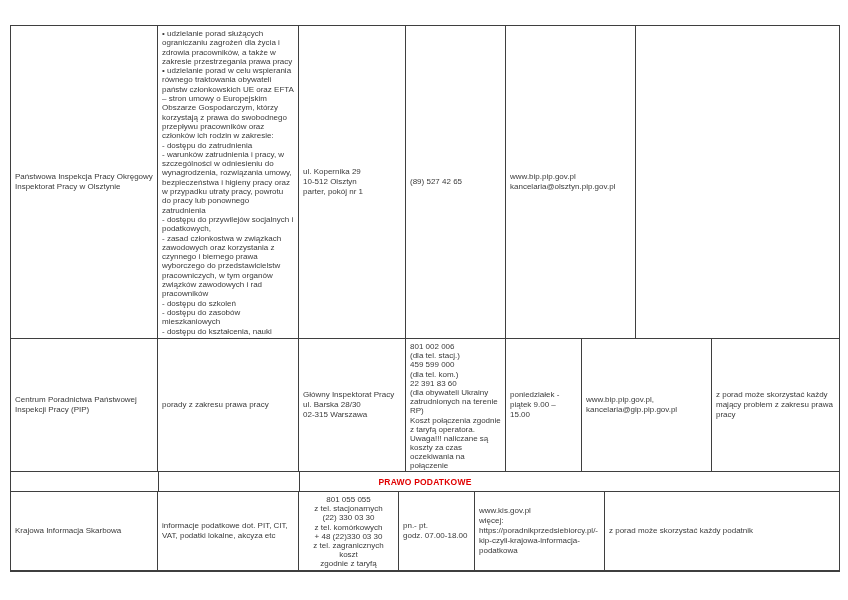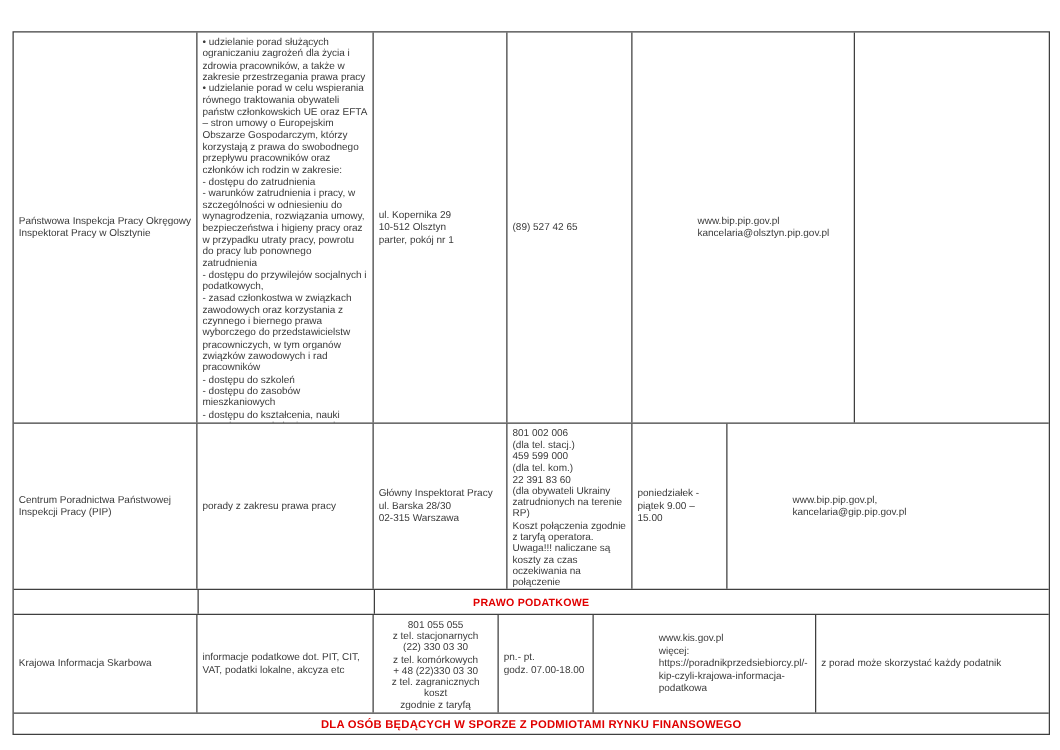--- a/index.html
+++ b/index.html
@@ -16,21 +16,21 @@
         justify-content:center;overflow:hidden;}
   .cell:last-child{border-right:none;}
   .cell > div, .cell > span{white-space:pre-line;}
   .top{justify-content:flex-start;}
   .tc{text-align:center;}
   .c1{width:147px;}
   .c2{width:141px;}
   .c3{width:107px;}
   .c4{width:100px;}
   .c5{width:76px;}
-  .c6{width:130px;margin-left:48px;}
+  .c6{width:130px;}
   .c7{flex:1;}
   .services{line-height:9.3px;}
   .smalllead{line-height:1.15;}
   .wrap{white-space:normal !important;}
   .breaky{overflow-wrap:anywhere;}
   .band{position:relative;box-sizing:border-box;height:20px;border-bottom:1px solid #3f3f3f;}
   .band2{height:16px;border-bottom:none;}
   .band-text{position:absolute;inset:0;display:flex;align-items:center;justify-content:center;
              color:#e00000;font-weight:bold;font-size:8.5px;letter-spacing:.2px;}
   .band2 .band-text{font-size:9px;}
@@ -101,20 +101,23 @@
         <div>.</div>
       </div>
       <div class="cell c5">
         <div>poniedziałek -
 piątek 9.00 – 15.00</div>
       </div>
       <div class="cell c6">
         <div class="breaky">www.bip.pip.gov.pl,
 kancelaria@gip.pip.gov.pl</div>
       </div>
+      <div class="cell c7">
+        <div class="wrap">z porad może skorzystać każdy mający problem z zakresu prawa pracy</div>
+      </div>
     </div>
 
     <div class="band">
       <div class="vline v1"></div>
       <div class="vline v2"></div>
       <span class="band-text">PRAWO PODATKOWE</span>
     </div>
 
     <div class="row r3">
       <div class="cell c1">
@@ -139,18 +142,15 @@
       <div class="cell c6">
         <div class="breaky">www.kis.gov.pl
 więcej:
 https://poradnikprzedsiebiorcy.pl/-kip-czyli-krajowa-informacja-podatkowa</div>
       </div>
       <div class="cell c7">
         <div class="wrap">z porad może skorzystać każdy podatnik</div>
       </div>
     </div>
 
-    <div class="band band2">
-      <span class="band-text">DLA OSÓB BĘDĄCYCH W SPORZE Z PODMIOTAMI RYNKU FINANSOWEGO</span>
-    </div>
 
   </div>
 </div>
 
 </body></html>

